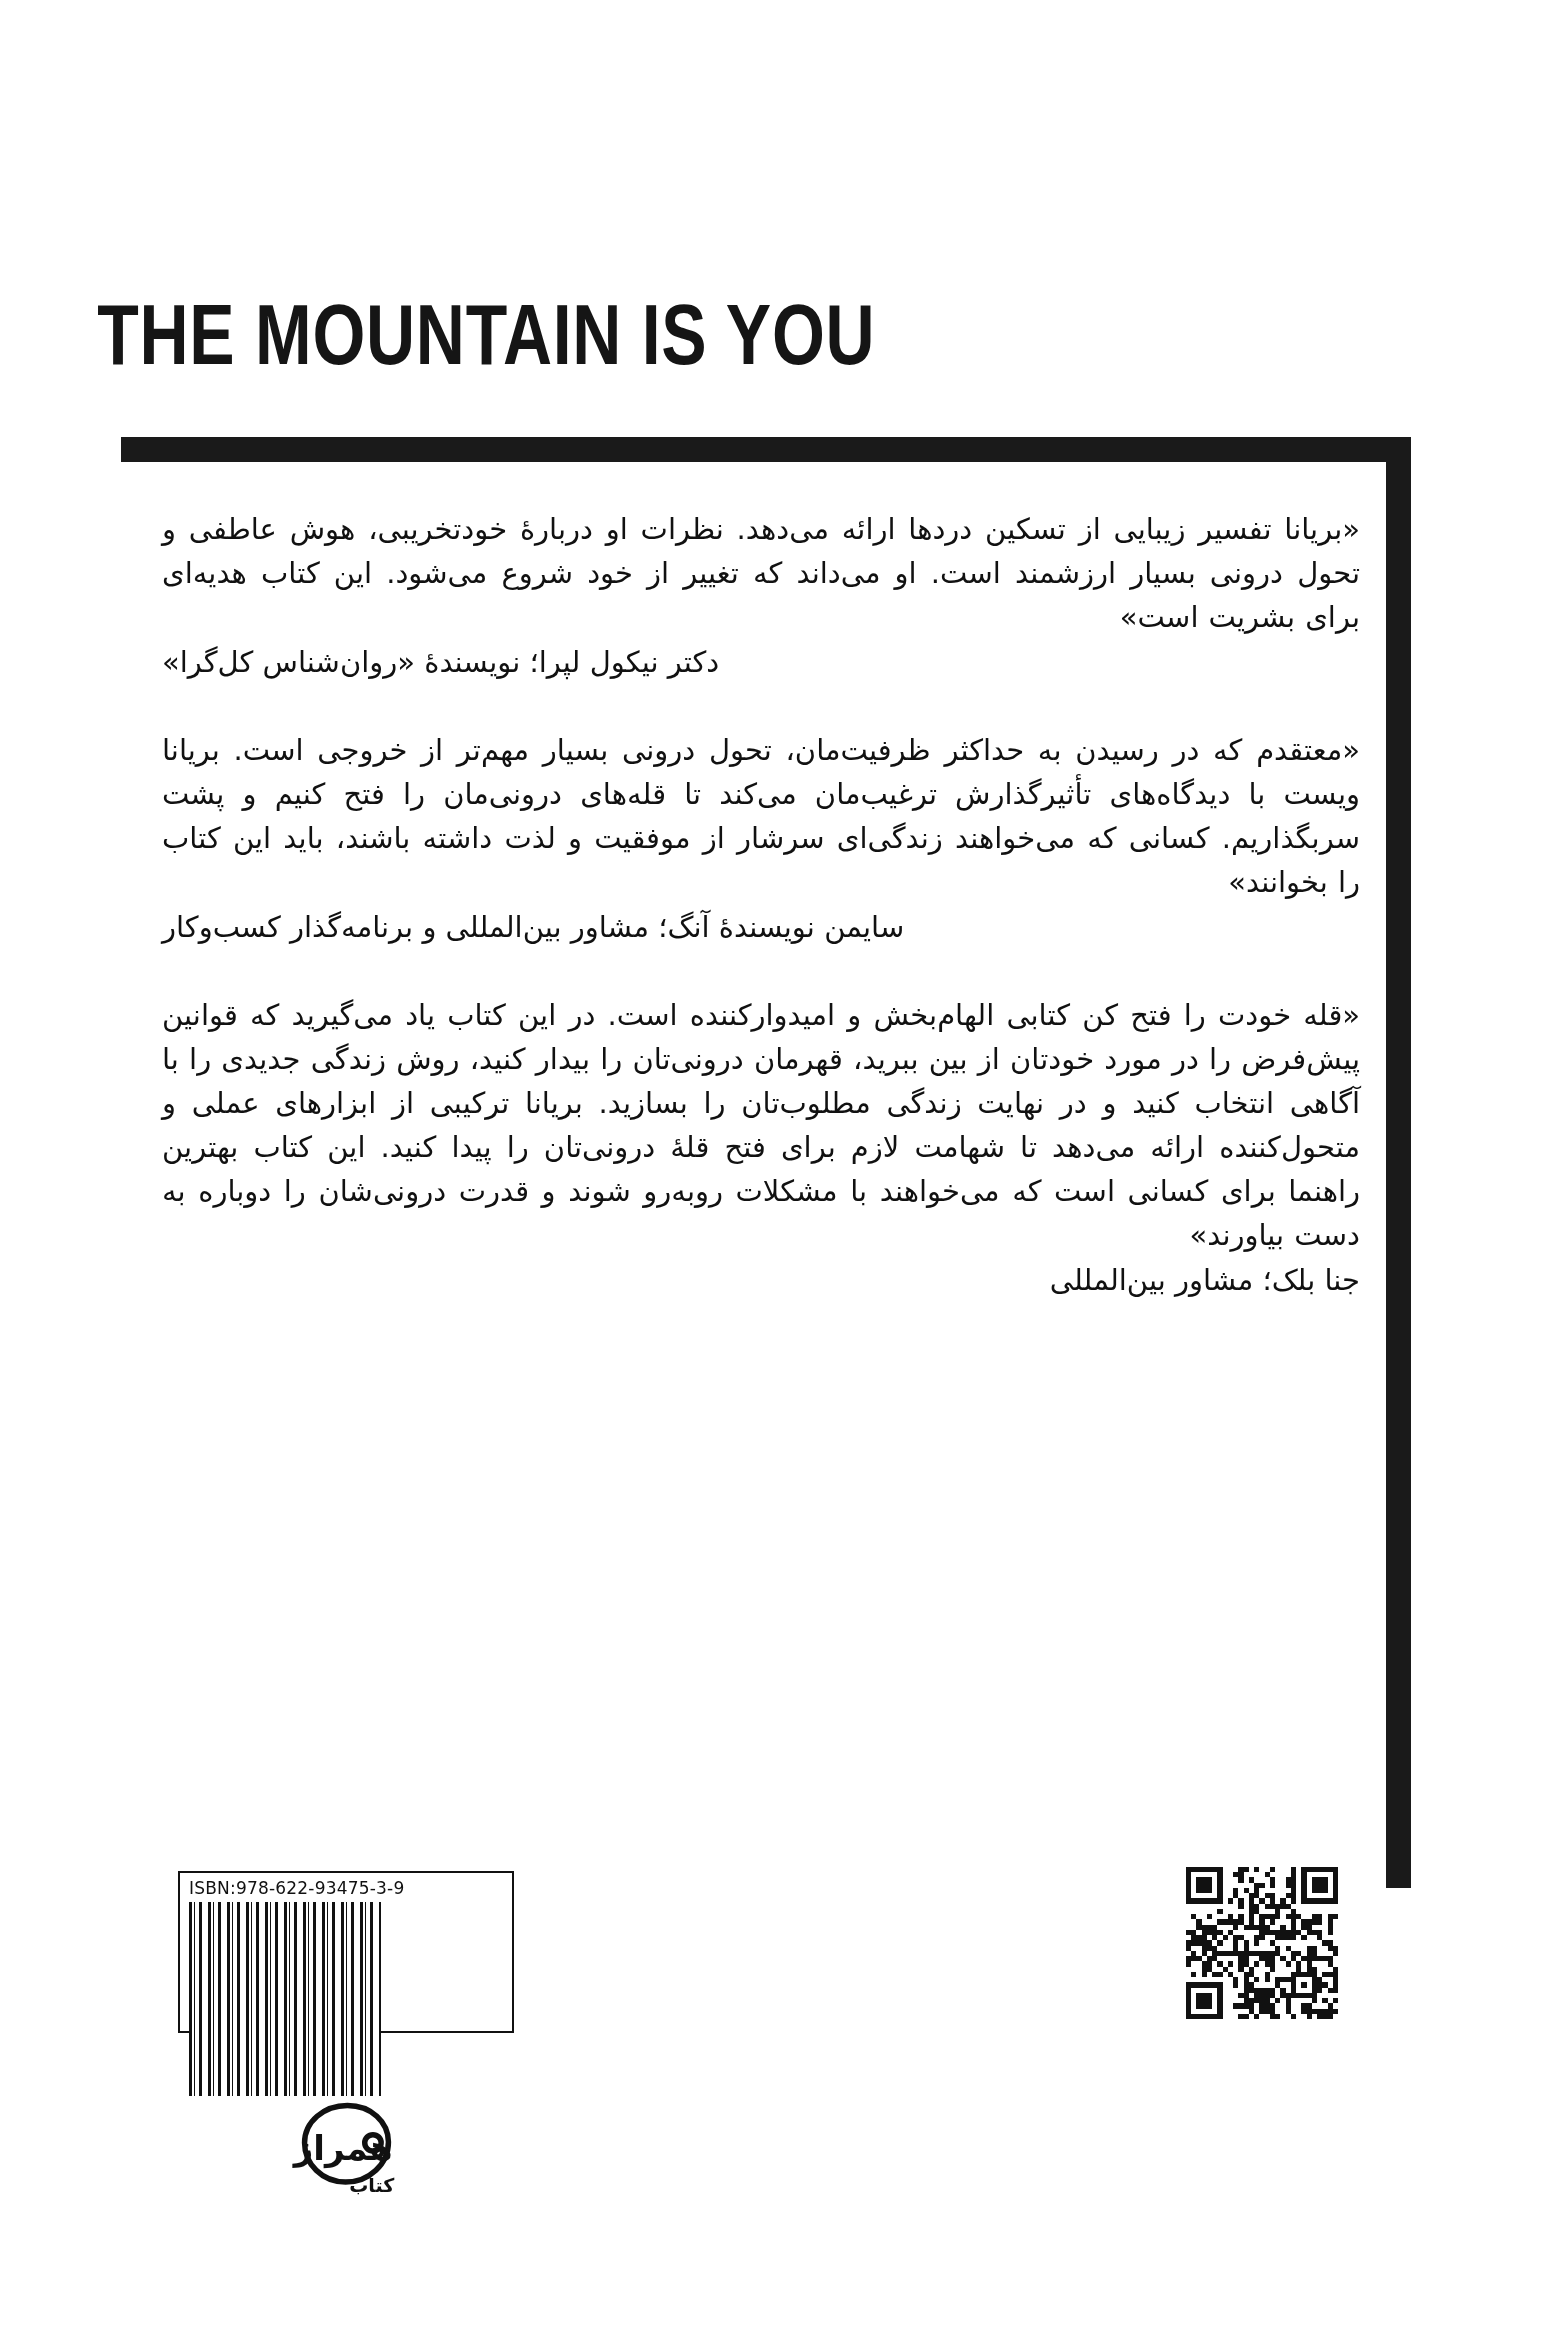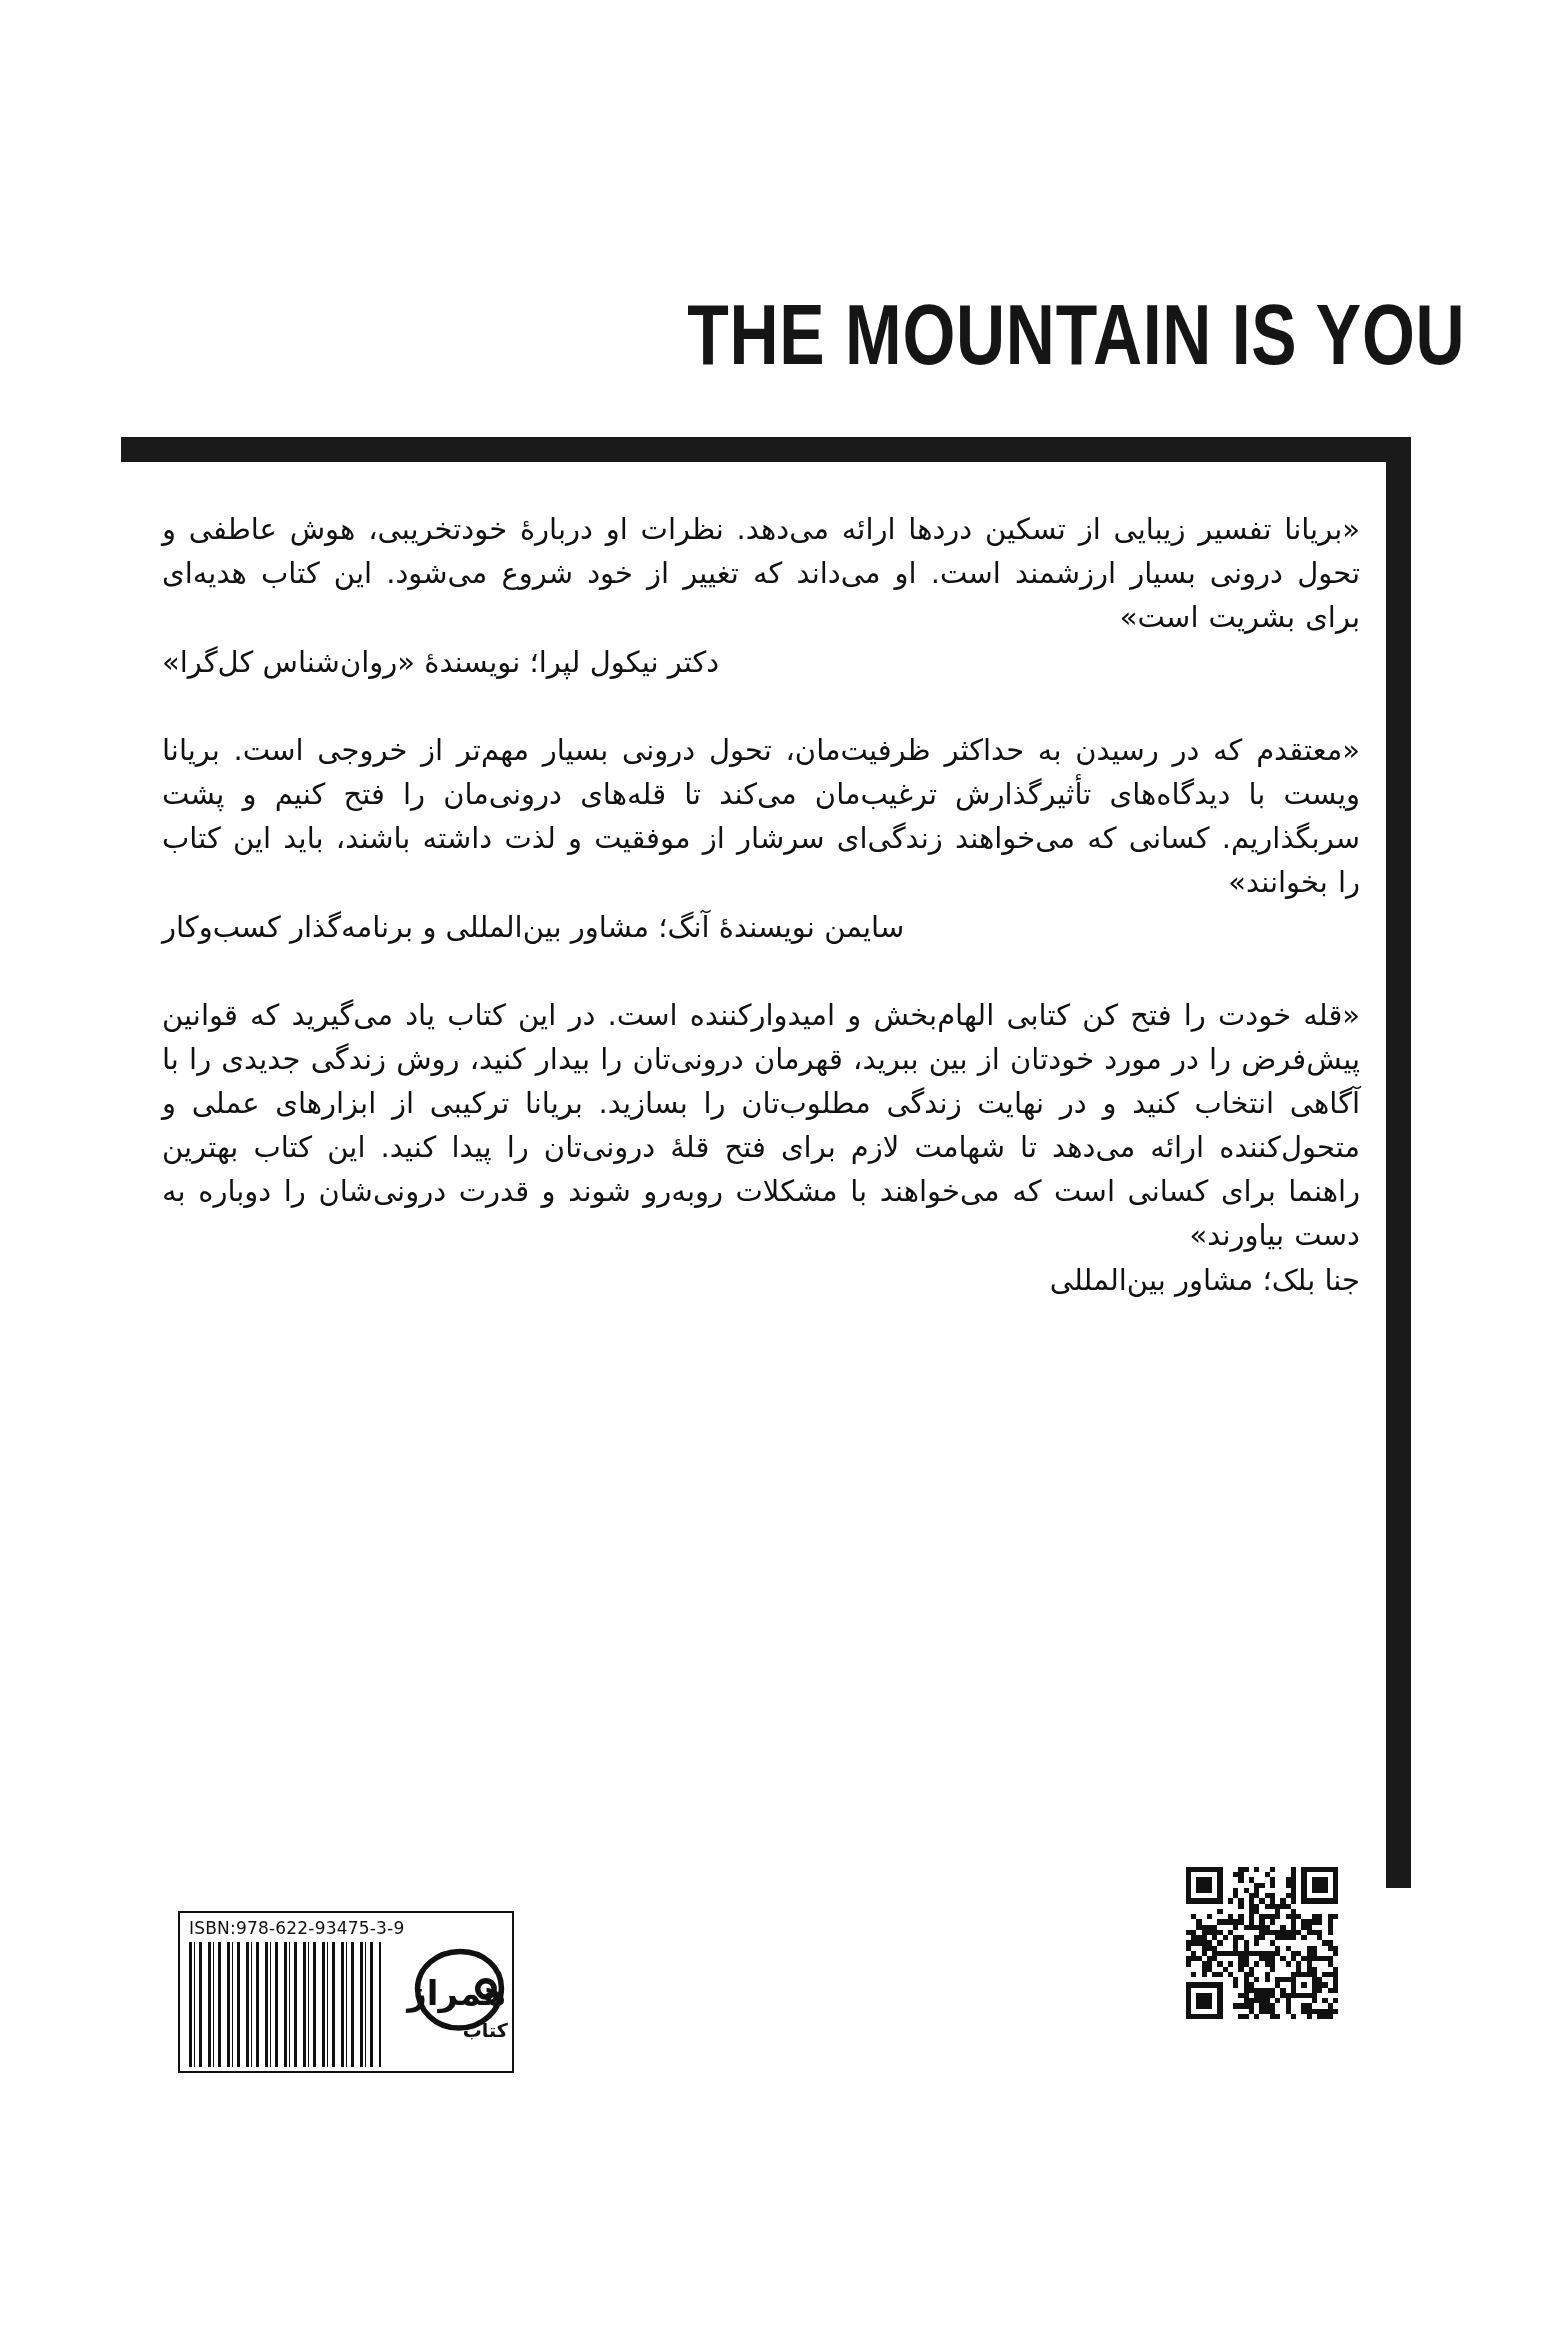--- a/index.html
+++ b/index.html
@@ -10,21 +10,21 @@
     background:#ffffff;
     font-family:"DejaVu Sans","Liberation Sans",sans-serif;
     overflow:hidden;
   }
 
   
   .title-wrap{
     position:absolute;
     left:0;right:0;
     top:292px;
-    text-align:right;
+    text-align:left;
     direction:ltr;
   }
   .title{
     display:inline-block;
     font-family:"Liberation Sans Narrow","Liberation Sans",sans-serif;
     font-weight:700;
     font-size:85px;
     line-height:1;
     letter-spacing:0.9px;
     color:#151515;
@@ -94,22 +94,22 @@
   }
 
   .barcode-box{
     position:absolute;
     left:178px;top:11px;
     width:336px;height:162px;
     border:2.7px solid #111111;
     background:#ffffff;
     box-sizing:border-box;
     display:flex;
+    flex-direction:column;
     align-items:stretch;
-    margin-top:40px;
   }
   .barcode-left{
     flex:0 0 227px;
     display:flex;
     flex-direction:column;
     padding:6.4px 0 4.5px 9px;
     box-sizing:border-box;
   }
   .isbn-text{
     font-family:"DejaVu Sans","Liberation Sans",sans-serif;

